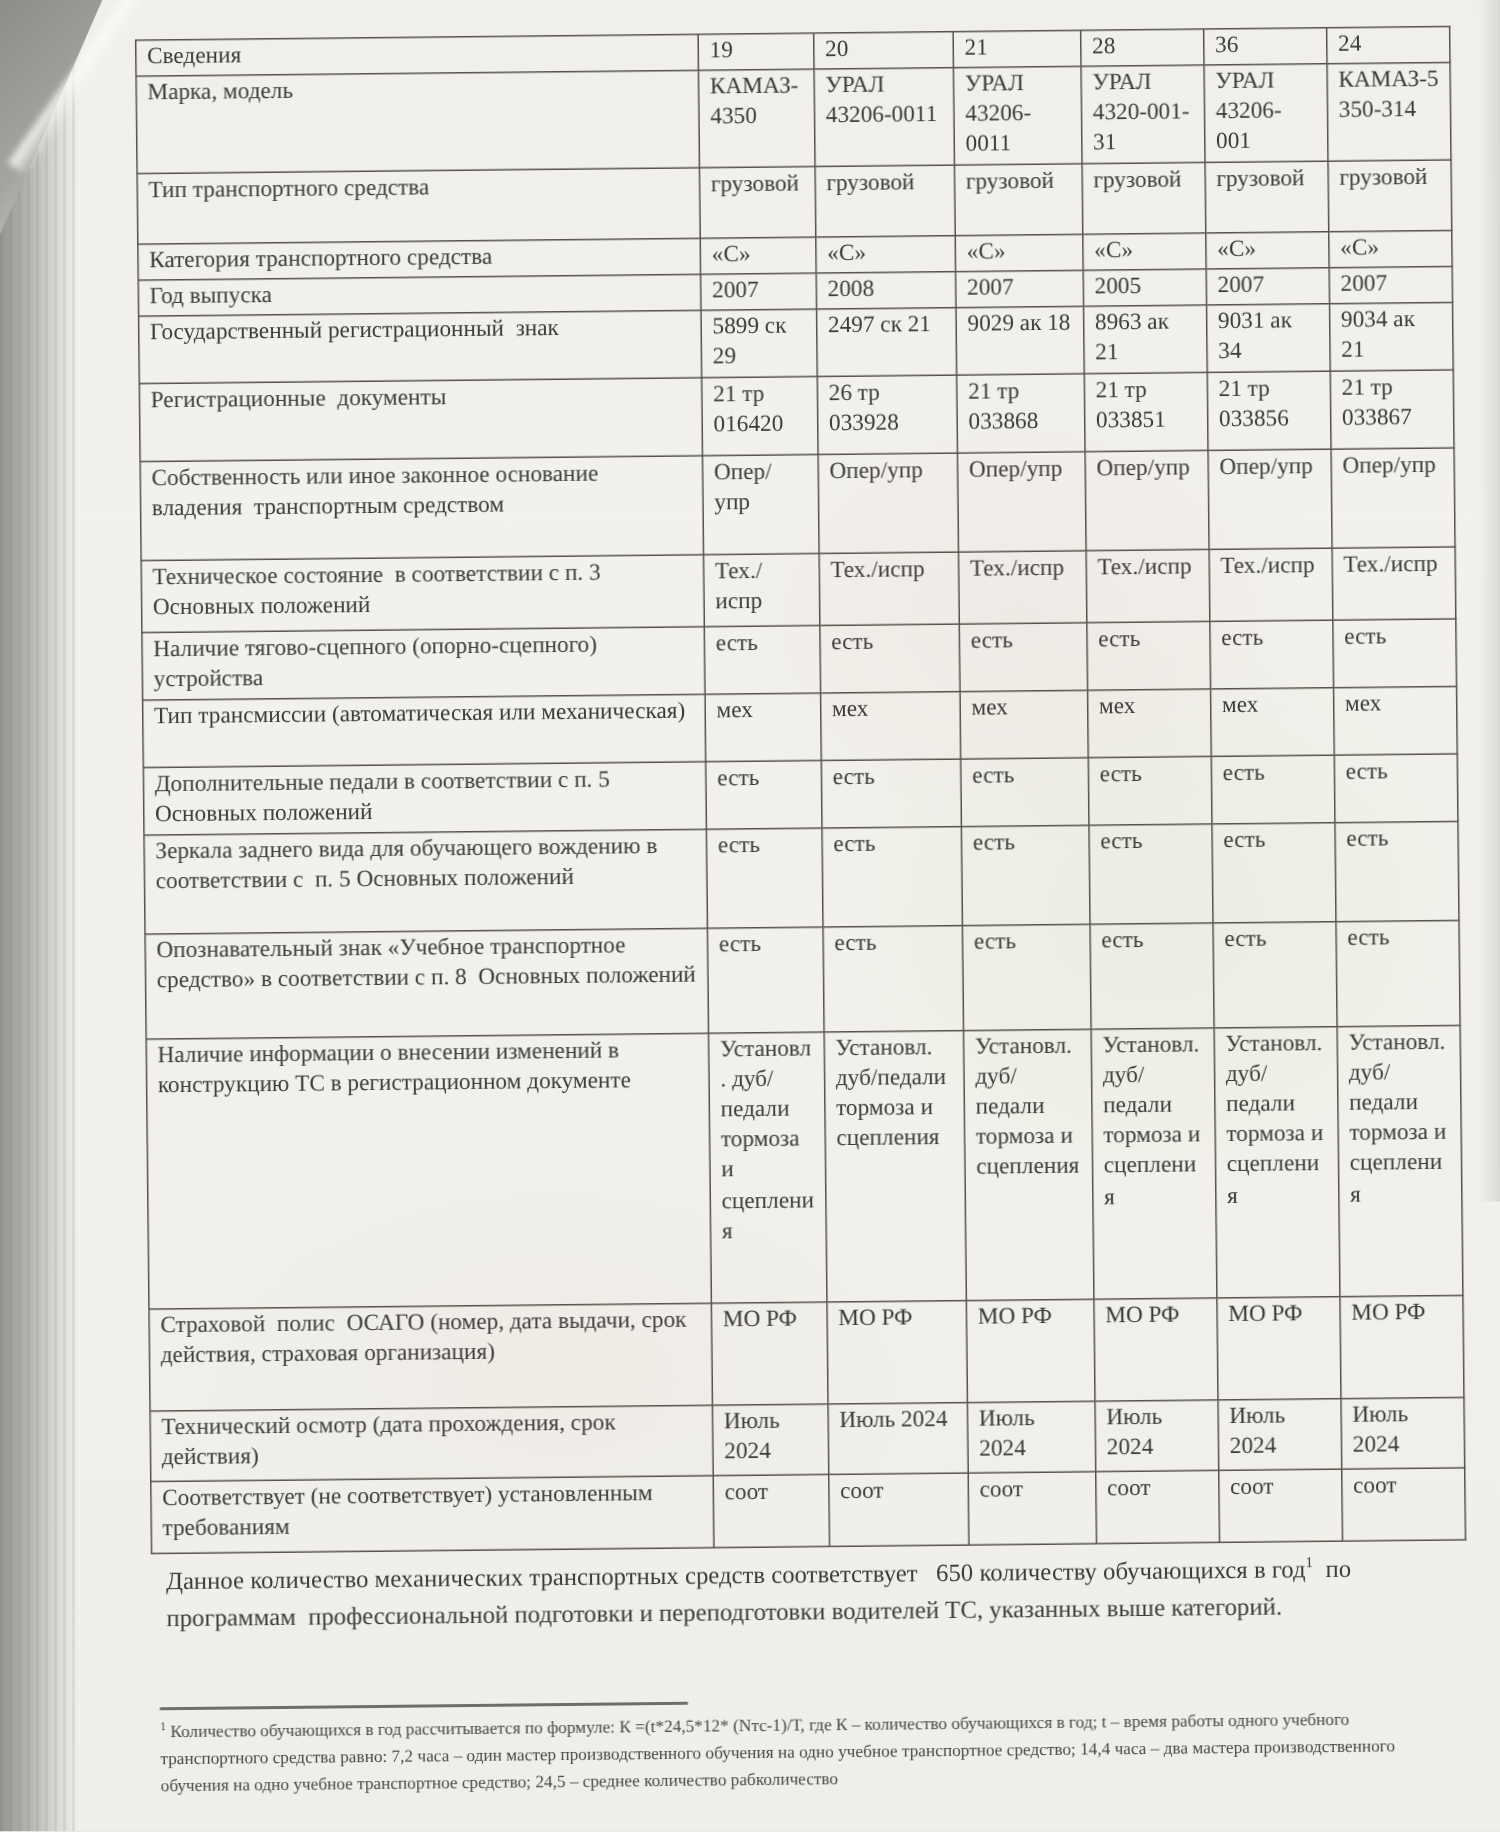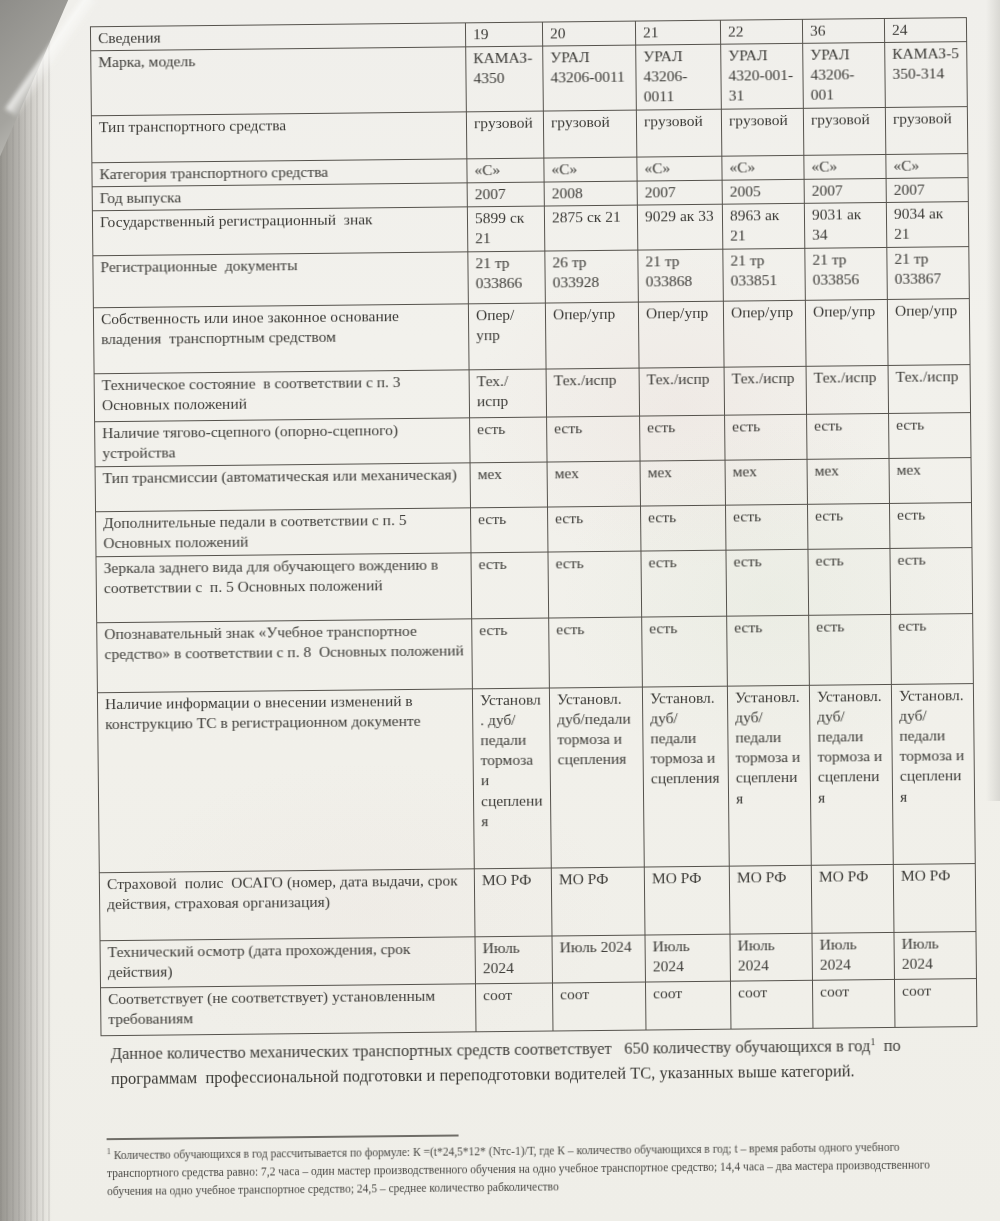--- a/index.html
+++ b/index.html
@@ -127,21 +127,21 @@
           <col style="width:82px">
           <col style="width:82px">
           <col style="width:82px">
       </colgroup>
       <thead>
         <tr>
           <td class="label-cell">Сведения</td>
           <td class="value-cell">19</td>
           <td class="value-cell">20</td>
           <td class="value-cell">21</td>
-          <td class="value-cell">22</td>
+          <td class="value-cell">28</td>
           <td class="value-cell">36</td>
           <td class="value-cell">24</td>
         </tr>
       </thead>
       <tbody>
           <tr>
             <td class="label-cell">Марка, модель</td>
             <td class="value-cell">КАМАЗ- 4350</td>
             <td class="value-cell">УРАЛ 43206-0011</td>
             <td class="value-cell">УРАЛ 43206-0011</td>
@@ -171,30 +171,30 @@
             <td class="label-cell">Год выпуска</td>
             <td class="value-cell">2007</td>
             <td class="value-cell">2008</td>
             <td class="value-cell">2007</td>
             <td class="value-cell">2005</td>
             <td class="value-cell">2007</td>
             <td class="value-cell">2007</td>
           </tr>
           <tr>
             <td class="label-cell">Государственный регистрационный  знак</td>
-            <td class="value-cell">5899 ск 21</td>
-            <td class="value-cell">2875 ск 21</td>
-            <td class="value-cell">9029 ак 33</td>
+            <td class="value-cell">5899 ск 29</td>
+            <td class="value-cell">2497 ск 21</td>
+            <td class="value-cell">9029 ак 18</td>
             <td class="value-cell">8963 ак 21</td>
             <td class="value-cell">9031 ак 34</td>
             <td class="value-cell">9034 ак 21</td>
           </tr>
           <tr>
             <td class="label-cell">Регистрационные  документы</td>
-            <td class="value-cell">21 тр 033866</td>
+            <td class="value-cell">21 тр 016420</td>
             <td class="value-cell">26 тр 033928</td>
             <td class="value-cell">21 тр 033868</td>
             <td class="value-cell">21 тр 033851</td>
             <td class="value-cell">21 тр 033856</td>
             <td class="value-cell">21 тр 033867</td>
           </tr>
           <tr>
             <td class="label-cell">Собственность или иное законное основание владения  транспортным средством</td>
             <td class="value-cell">Опер/упр</td>
             <td class="value-cell">Опер/упр</td>

